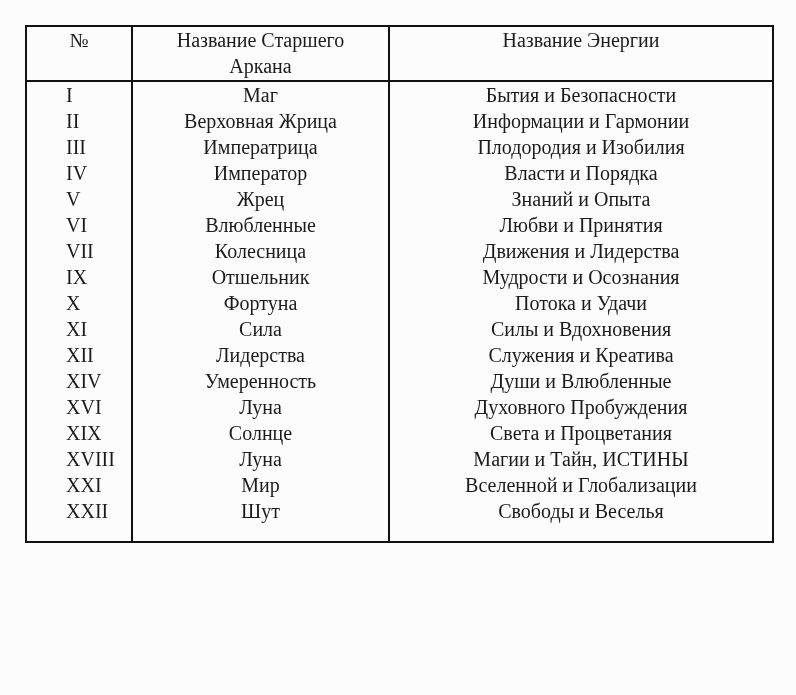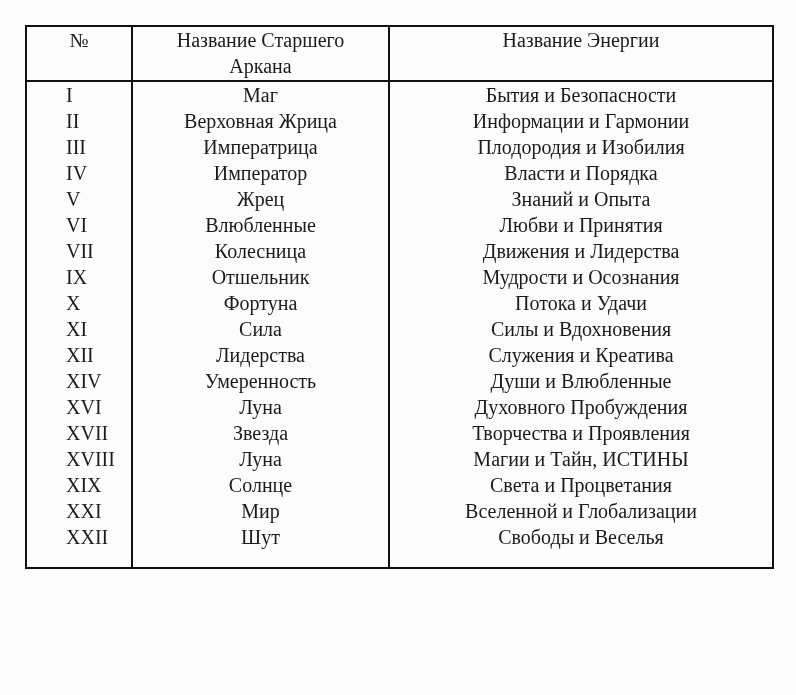--- a/index.html
+++ b/index.html
@@ -142,33 +142,28 @@
           <td class="c1">XIV</td>
           <td class="c2">Умеренность</td>
           <td class="c3">Души и Влюбленные</td>
         </tr>
         <tr>
           <td class="c1">XVI</td>
           <td class="c2">Луна</td>
           <td class="c3">Духовного Пробуждения</td>
         </tr>
         <tr>
-          <td class="c1">XVII</td>
-          <td class="c2">Звезда</td>
-          <td class="c3">Творчества и Проявления</td>
+          <td class="c1">XIX</td>
+          <td class="c2">Солнце</td>
+          <td class="c3">Света и Процветания</td>
         </tr>
         <tr>
           <td class="c1">XVIII</td>
           <td class="c2">Луна</td>
           <td class="c3">Магии и Тайн, ИСТИНЫ</td>
-        </tr>
-        <tr>
-          <td class="c1">XIX</td>
-          <td class="c2">Солнце</td>
-          <td class="c3">Света и Процветания</td>
         </tr>
         <tr>
           <td class="c1">XXI</td>
           <td class="c2">Мир</td>
           <td class="c3">Вселенной и Глобализации</td>
         </tr>
         <tr>
           <td class="c1">XXII</td>
           <td class="c2">Шут</td>
           <td class="c3">Свободы и Веселья</td>

